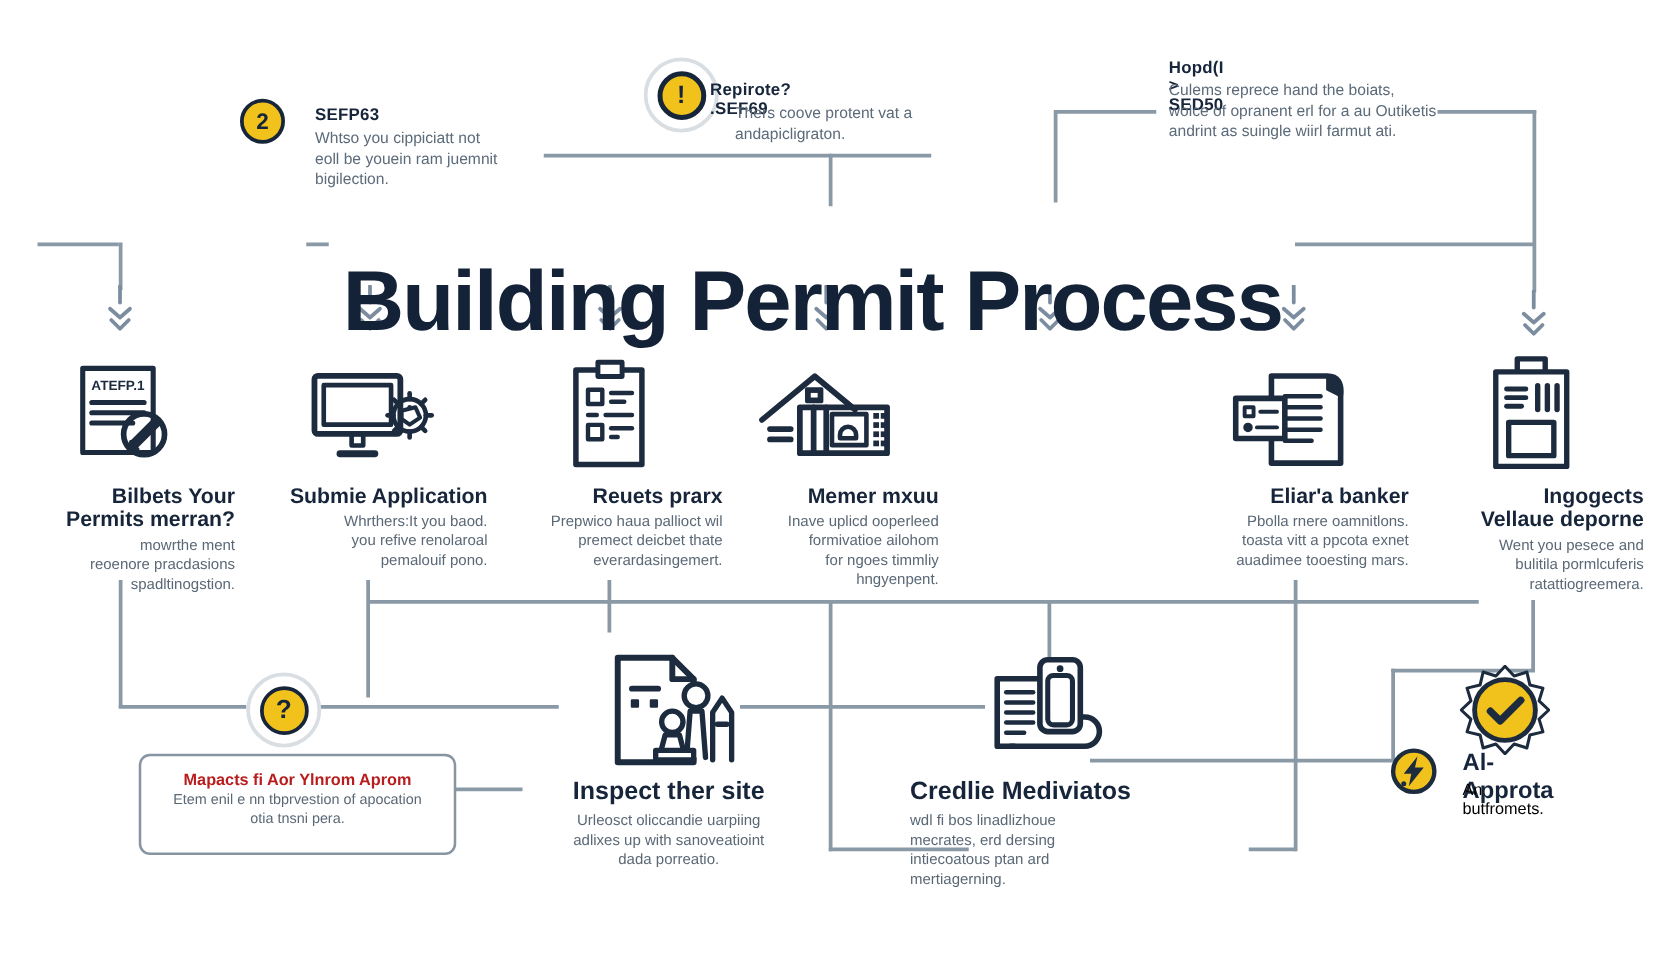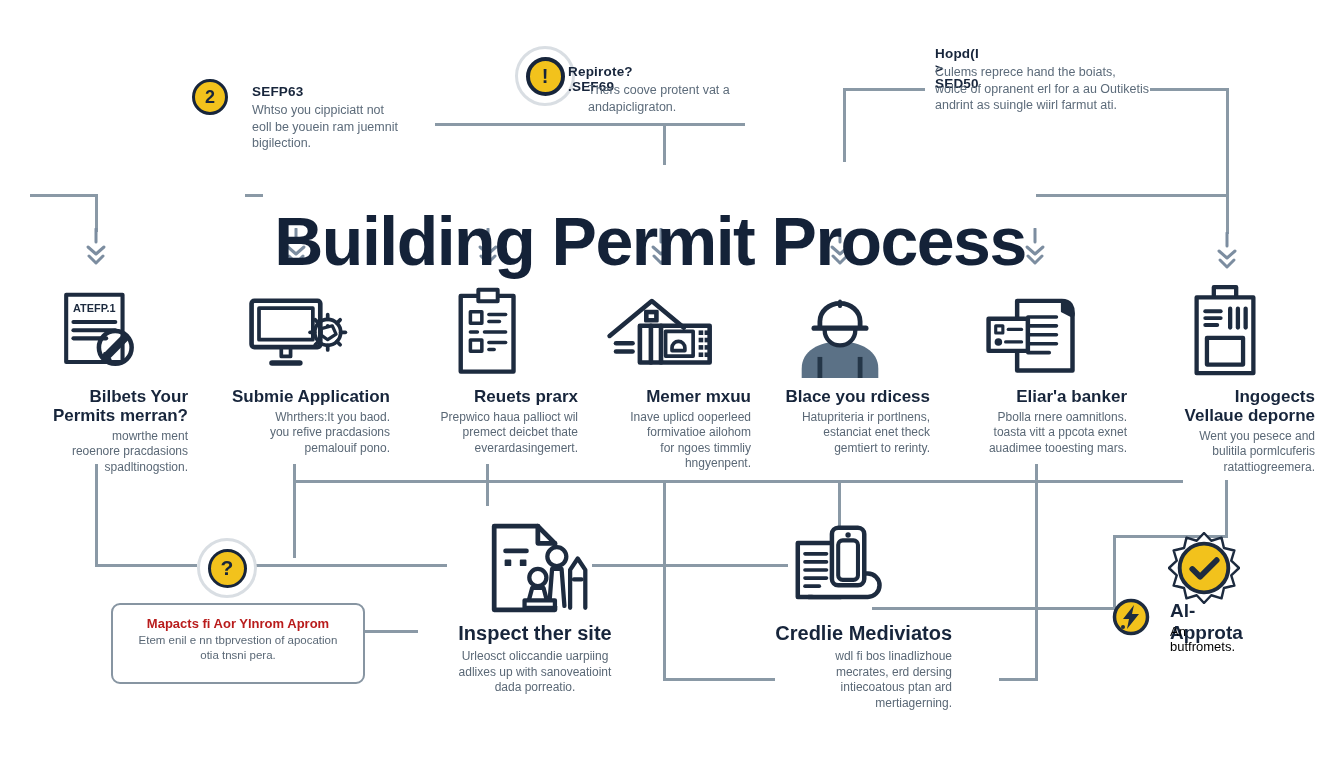--- a/index.html
+++ b/index.html
@@ -186,21 +186,21 @@
               <line x1="88" y1="26" x2="88" y2="21"></line>
               <line x1="97.9" y1="30.1" x2="101.4" y2="26.6"></line>
             </g>
         <path d="M81,36 l12,-3 4,9 -9,6 -7,-5 z" stroke-width="3.5"></path>
         <circle cx="88" cy="33" r="2" fill="#1d2b3f" stroke="none"></circle>
       </g>
         </svg>
     </div>
     <h3 class="pre">Submie Application</h3>
     <p class="pre">Whrthers:It you baod.
-you refive pracdasions
+you refive renolaroal
 pemalouif pono.</p>
   </div>
 
   <div class="step" style="left:571px;width:180px">
     <div class="step-icon">
       <svg width="112" height="86" viewBox="0 0 122 92">
           <g stroke="#1d2b3f" stroke-width="5" fill="none" stroke-linecap="round" stroke-linejoin="round">
         <path d="M5,47 L51,9 L86,38"></path>
         <rect x="44" y="20" width="13" height="11" fill="#1d2b3f" stroke-width="3"></rect>
         <rect x="47.5" y="23.5" width="6" height="4" fill="#fff" stroke="none"></rect>
@@ -249,37 +249,20 @@
             </g>
       </g>
         </svg>
     </div>
     <h3 class="pre">Reuets prarx</h3>
     <p class="pre">Prepwico haua pallioct wil
 premect deicbet thate
 everardasingemert.</p>
   </div>
 
-  <div class="step" style="left:750px;width:180px">
-    <div class="step-icon">
-      <svg width="96" height="90" viewBox="0 0 100 94">
-        <path d="M10,94 v-10 c0,-18 18,-28 40,-28 s40,10 40,28 v10 z" fill="#5b7186" stroke="none"></path>
-        <line x1="29" y1="72" x2="29" y2="94" stroke="#243648" stroke-width="5"></line>
-        <line x1="71" y1="72" x2="71" y2="94" stroke="#243648" stroke-width="5"></line>
-        <circle cx="50" cy="44" r="16" fill="#fff" stroke="#1d2b3f" stroke-width="4.5"></circle>
-        <path d="M29,41 v-6 a21,19 0 0 1 42,0 v6" fill="#fff" stroke="#1d2b3f" stroke-width="5" stroke-linejoin="round"></path>
-        <line x1="23" y1="42" x2="77" y2="42" stroke="#1d2b3f" stroke-width="5.5" stroke-linecap="round"></line>
-        <line x1="50" y1="14" x2="50" y2="19" stroke="#1d2b3f" stroke-width="4" stroke-linecap="round"></line>
-      </svg>
-    </div>
-    <h3 class="pre">Blace you rdicess</h3>
-    <p class="pre">Hatupriteria ir portlnens,
-estanciat enet theck
-gemtiert to rerinty.</p>
-  </div>
 
   <div class="step" style="left:942px;width:185px">
     <div class="step-icon">
       <svg width="100" height="90" viewBox="0 0 112 100">
           <g stroke="#1d2b3f" stroke-width="5" fill="none" stroke-linecap="round" stroke-linejoin="round">
         <path d="M36,14 H86 q14,0 12,18 V92 H36 z" fill="#fff"></path>
         <path d="M86,14 q14,0 12,18 l-12,-6 z" fill="#1d2b3f" stroke-width="2"></path>
         <g stroke-width="4">
               <line x1="48" y1="32" x2="80" y2="32"></line>
               <line x1="48" y1="42" x2="80" y2="42"></line>
@@ -358,21 +341,21 @@
         </g>
       </g>
         </svg>
     </div>
     <div class="b-head" style="margin-top:6px">Inspect ther site</div>
     <div class="b-body pre" style="margin-top:4px">Urleosct oliccandie uarpiing
 adlixes up with sanoveatioint
 dada porreatio.</div>
   </div>
 
-  <div class="abs" style="left:728px;top:524px;width:224px;text-align:right">
+  <div class="abs" style="left:728px;top:524px;width:224px;text-align:left">
     <div style="display:flex;justify-content:center">
       <svg width="106" height="92" viewBox="0 0 118 100">
           <g stroke="#1d2b3f" stroke-width="5" fill="none" stroke-linecap="round" stroke-linejoin="round">
         <rect x="12" y="20" width="48" height="60" fill="#fff"></rect>
         <g stroke-width="4">
               <line x1="20" y1="32" x2="44" y2="32"></line>
               <line x1="20" y1="41" x2="44" y2="41"></line>
               <line x1="20" y1="50" x2="44" y2="50"></line>
               <line x1="20" y1="59" x2="44" y2="59"></line>
               <line x1="20" y1="68" x2="36" y2="68"></line>

